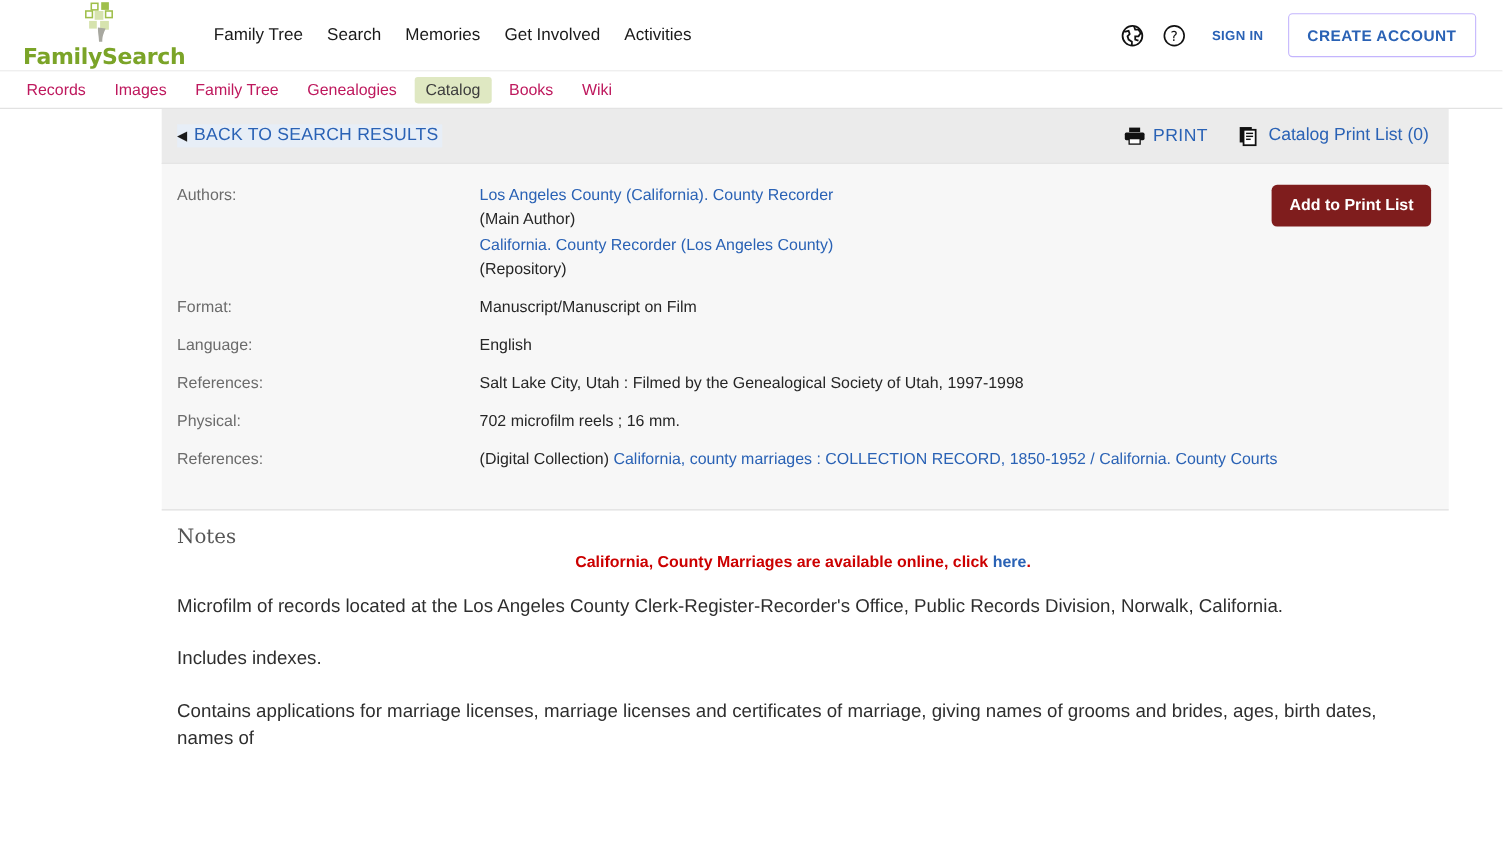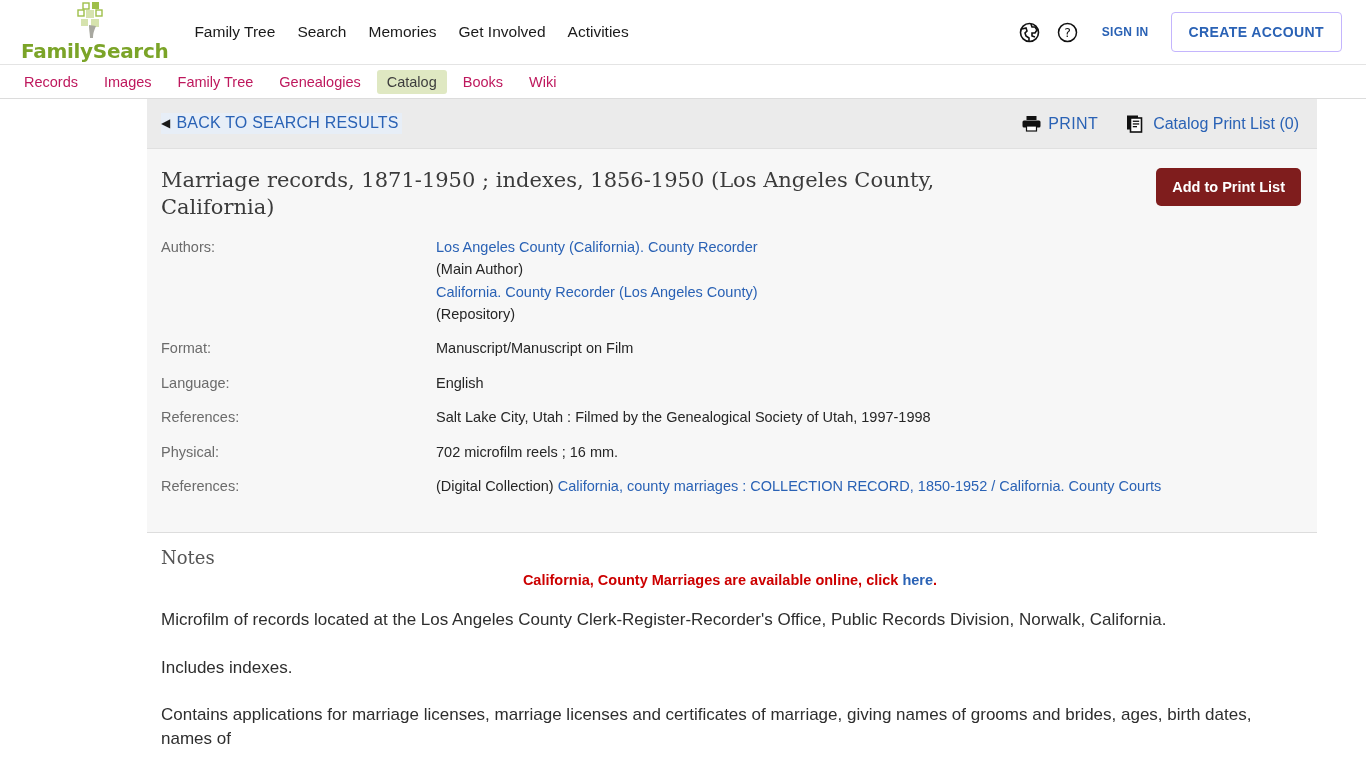--- a/index.html
+++ b/index.html
@@ -145,21 +145,20 @@
     color: #1a1a1a;
     line-height: 1;
   }
   .toolbar-right {
     margin-left: auto;
     display: flex;
     align-items: center;
   }
   .tb-item {
     display: flex;
-    align-items: center;
     text-decoration: none;
     color: #2a62b5;
     font-size: 16px;
     margin-left: 28px;
     cursor: pointer;
   }
   .tb-item .glyph { margin-right: 7px; display: flex; align-items: center; }
   .tb-print-label { letter-spacing: 0.4px; }
 
   
@@ -324,21 +323,20 @@
               <rect x="6.8" y="9.3" width="6.4" height="1.3" fill="#111"></rect>
               <rect x="6.8" y="12" width="4.2" height="1.3" fill="#111"></rect>
             </svg>
           </span>
           <span>Catalog Print List (0)</span>
         </a>
       </div>
     </div>
 
     <div class="detail">
-      <h1 class="title">Marriage records, 1871-1950 ; indexes, 1856-1950 (Los Angeles County, California)</h1>
       <button class="add-btn">Add to Print List</button>
 
       <table class="meta">
         <tbody>
           <tr>
             <td class="meta-label">Authors:</td>
             <td class="meta-value">
               <a href="#" class="lnk">Los Angeles County (California). County Recorder</a><br>
               <span class="plain">(Main Author)</span><br>
               <a href="#" class="lnk">California. County Recorder (Los Angeles County)</a><br>

